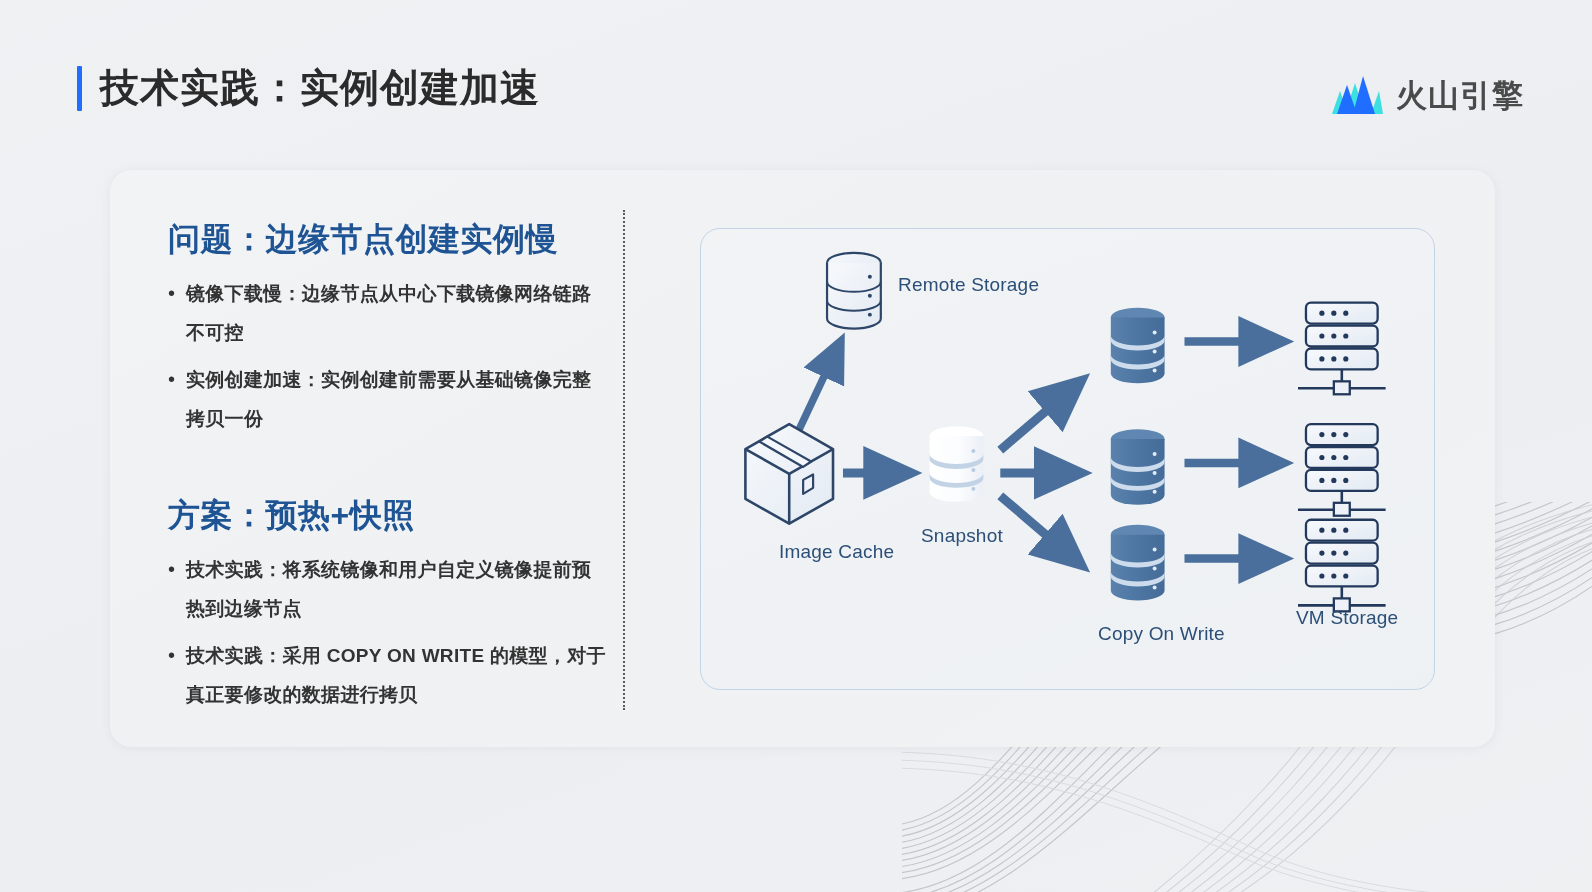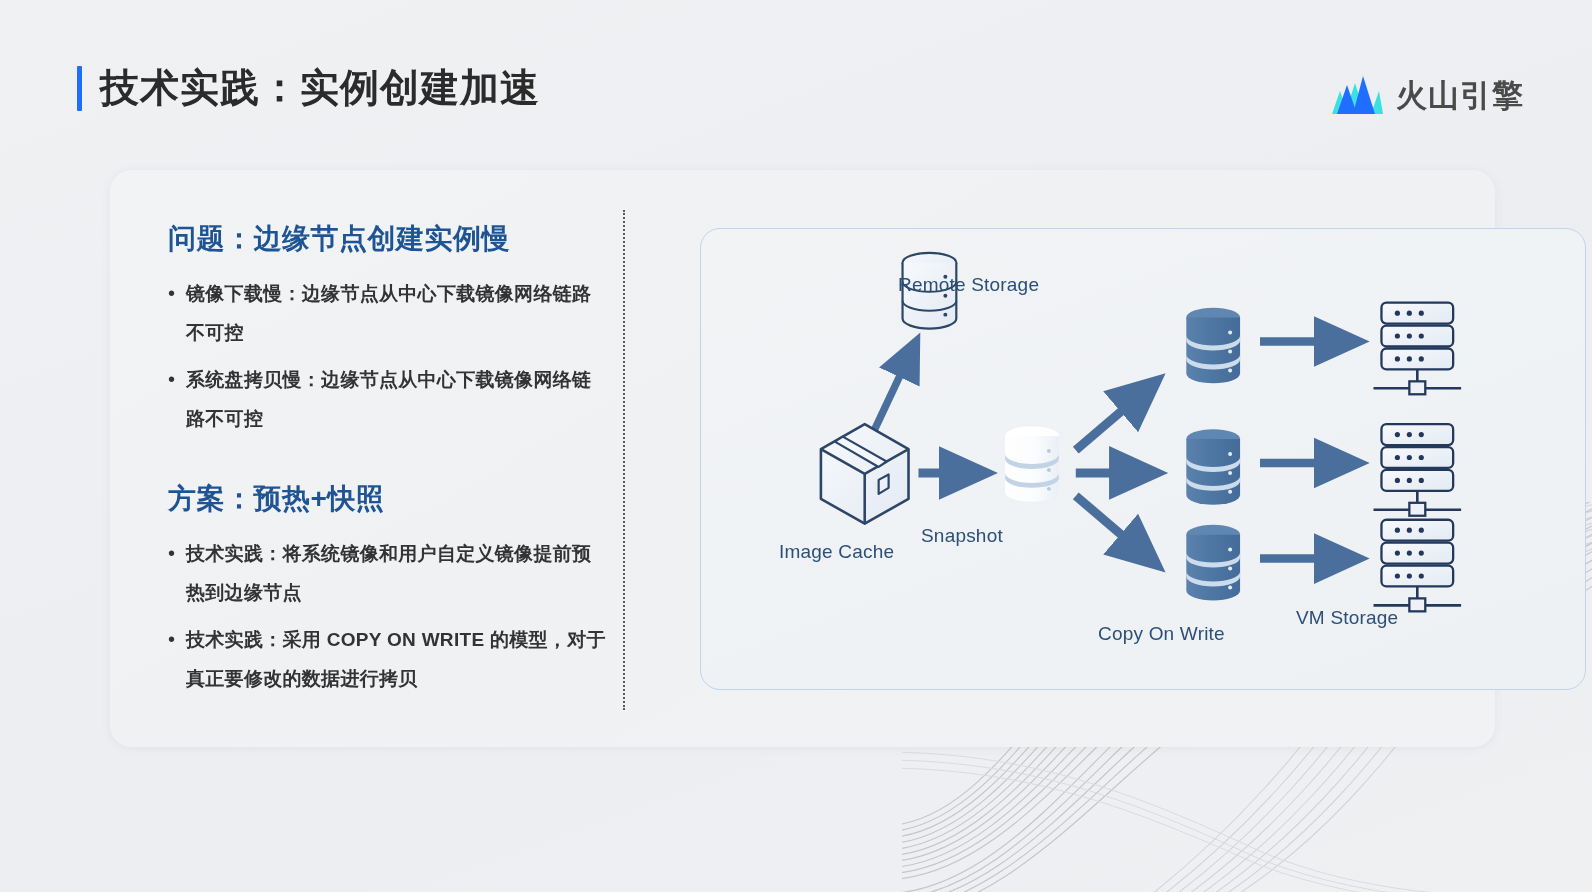--- a/index.html
+++ b/index.html
@@ -82,29 +82,29 @@
     opacity: .82;
   }
 
   
   .left-col {
     position: absolute;
     left: 58px; top: 52px;
     width: 440px;
   }
   .sec-head {
-    font-size: 28px;
+    font-size: 32px;
     font-weight: bold;
     color: #1f5494;
     letter-spacing: .5px;
     line-height: 34px;
     margin-bottom: 18px;
     white-space: nowrap;
   }
-  .sec-head.second { margin-top: 44px; }
+  .sec-head.second { margin-top: 60px; }
   .bullet {
     display: flex;
     align-items: flex-start;
     margin-bottom: 8px;
   }
   .bullet-dot {
     flex: 0 0 auto;
     width: 18px;
     font-size: 20px;
     line-height: 39px;
@@ -116,21 +116,21 @@
     line-height: 39px;
     color: #333333;
     letter-spacing: .3px;
     font-weight: bold;
   }
 
   
   .diagram-panel {
     position: absolute;
     left: 590px; top: 58px;
-    width: 886px; height: 462px;
+    width: 735px; height: 462px;
     border: 1.5px solid #c2d4e8;
     border-radius: 20px;
     background: linear-gradient(160deg,#f1f3f5 0%,#eef1f4 100%);
   }
   .diagram-svg { position: absolute; inset: 0; width: 100%; height: 100%; }
 
   .dgm-label {
     position: absolute;
     font-size: 19px;
     color: #2c4f77;
@@ -206,21 +206,21 @@
     <div class="left-col">
 
       <div class="sec-head">问题：边缘节点创建实例慢</div>
 
       <div class="bullet">
         <div class="bullet-dot">•</div>
         <div class="bullet-text">镜像下载慢：边缘节点从中心下载镜像网络链路不可控</div>
       </div>
       <div class="bullet">
         <div class="bullet-dot">•</div>
-        <div class="bullet-text">系统盘拷贝慢：边缘节点从中心下载镜像网络链路不可控</div>
+        <div class="bullet-text">实例创建加速：实例创建前需要从基础镜像完整拷贝一份</div>
       </div>
 
       <div class="sec-head second">方案：预热+快照</div>
 
       <div class="bullet">
         <div class="bullet-dot">•</div>
         <div class="bullet-text">技术实践：将系统镜像和用户自定义镜像提前预热到边缘节点</div>
       </div>
       <div class="bullet">
         <div class="bullet-dot">•</div>

